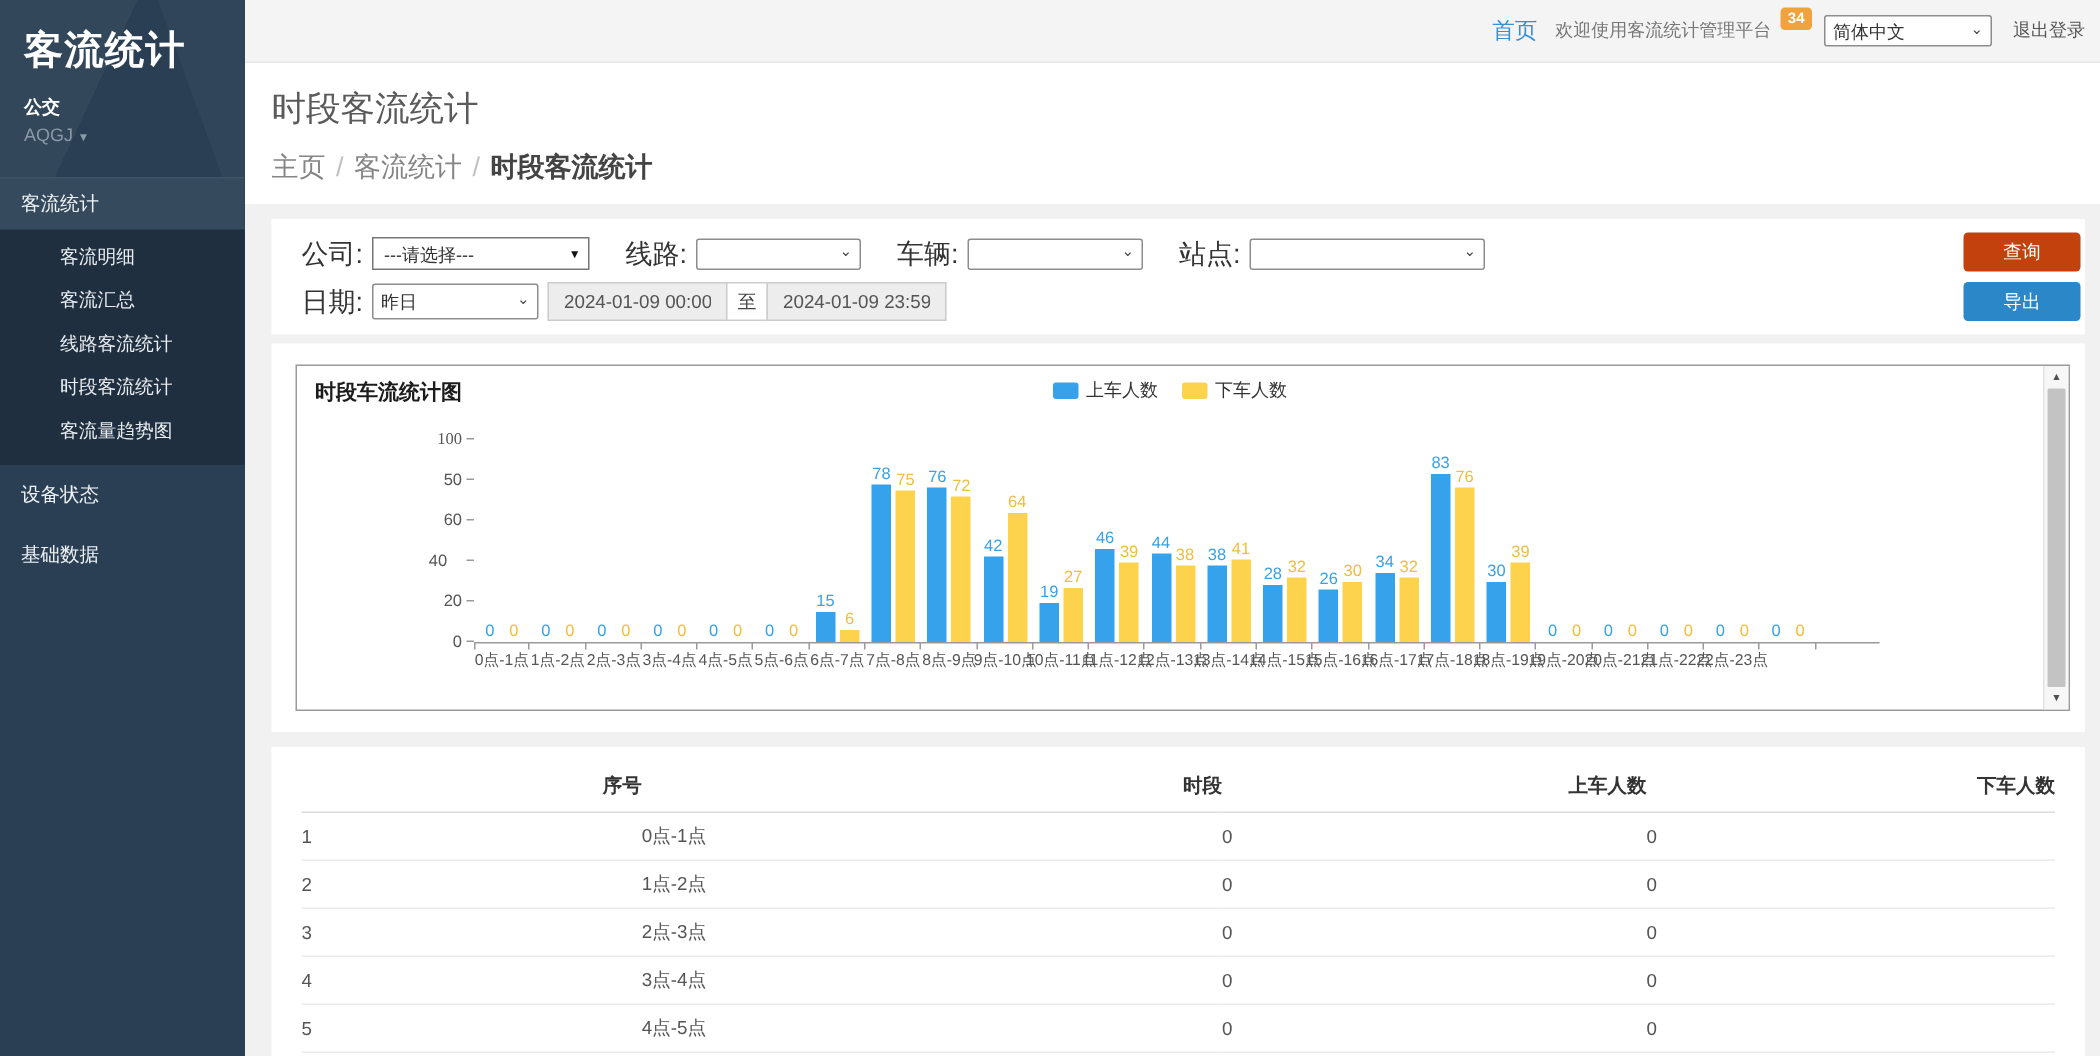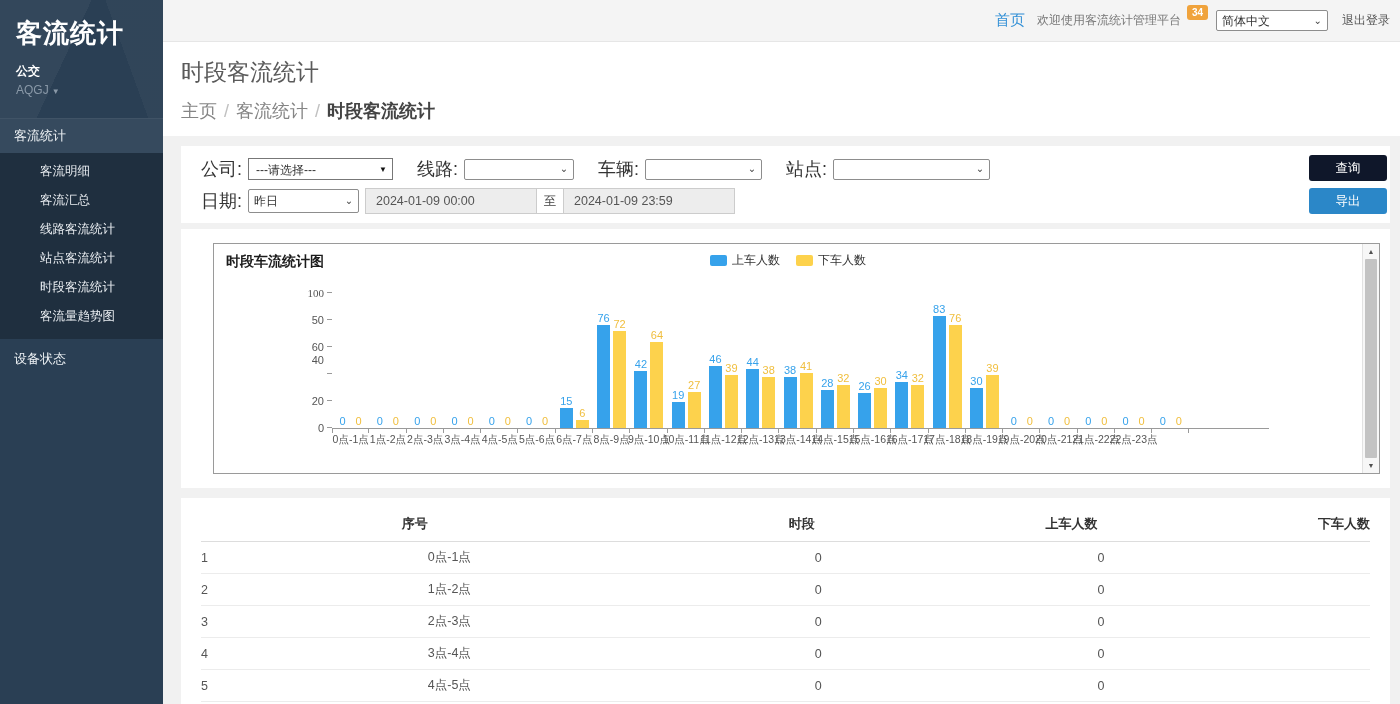--- a/index.html
+++ b/index.html
@@ -56,33 +56,33 @@
   .frow { display:flex; align-items:center; margin-top:0; height:28px; }
   .frow + .frow { margin-top:4px; }
   .flabel { font-size:18px; color:#333; margin-right:6px; white-space:nowrap; }
   .group { display:flex; align-items:center; margin-right:24px; }
   .custom-select { position:relative; width:145px; height:22px; border:1px solid #777; background:#fff;
     font-size:12px; color:#333; padding:3px 18px 0 7px; cursor:pointer; }
   .custom-select .tri { position:absolute; right:5px; top:6px; font-size:8px; color:#111; }
   .sel-line { width:110px; } .sel-vehicle { width:117px; } .sel-station { width:157px; }
   .sel-date { width:111px; height:24px; }
   .dategroup { display:flex; align-items:stretch; margin-left:6px; }
-  .dateinput { width:172px; height:26px; background:#ededed; border:1px solid #ccc; color:#555;
+  .dateinput { width:120px; height:26px; background:#ededed; border:1px solid #ccc; color:#555;
     font-size:12.5px; padding:0 10px; font-family:"Liberation Sans","DejaVu Sans",sans-serif; }
   .dateinput + .tosep, .tosep + .dateinput { margin-left:-1px; }
   .tosep { width:28px; background:#fff; border:1px solid #ccc; color:#444; font-size:12.5px;
     display:flex; align-items:center; justify-content:center; }
   .btn { position:absolute; right:3px; width:78px; height:26px; border:none; border-radius:3px;
     color:#fff; font-size:12.5px; cursor:pointer; font-family:"Liberation Sans","DejaVu Sans",sans-serif; }
-  .btn-query { top:9px; background:#0f172a; }
+  .btn-query { top:9px; background:#c2410c; }
   .btn-export { top:42px; background:#2b87c8; }
 
   
   .chart-panel { margin-top:6px; padding:14px 10px 14px 16px; }
-  .chart-box { position:relative; border:1px solid #9a9a9a; height:231px; background:#fff; overflow:hidden;margin-left:16px; }
+  .chart-box { position:relative; border:1px solid #9a9a9a; height:231px; background:#fff; overflow:hidden; }
   .chart-title { position:absolute; left:12px; top:9px; font-size:14px; font-weight:bold; color:#1c1c1c; }
   .legend { position:absolute; left:0; right:17px; top:8px; display:flex; justify-content:center; gap:16px; }
   .legend-item { display:flex; align-items:center; gap:5px; font-size:12px; color:#333; }
   .legend-swatch { width:17px; height:11px; border-radius:2px; }
   .plot { position:absolute; left:118px; bottom:45px; width:895px; height:135px; }
   .axis { position:absolute; left:0; bottom:-1px; width:937px; border-bottom:1px solid #9a9a9a; }
   .axis::before { content:""; position:absolute; left:0; bottom:-5px; width:1px; height:5px; background:#9a9a9a; }
   .ytick { position:absolute; left:-40px; width:32px; text-align:right; font-size:11px; color:#555; }
   .ymark { position:absolute; left:-5px; width:5px; height:1px; background:#9a9a9a; }
   .groups { position:absolute; left:0; bottom:0; width:895px; height:135px; display:flex; }
@@ -114,25 +114,25 @@
     <div class="brand-code">
       <span>AQGJ</span><span class="caret">▼</span>
     </div>
   </div>
   <nav class="menu">
     <div class="menu-parent active">客流统计</div>
     <div class="submenu">
         <div class="subitem">客流明细</div>
         <div class="subitem">客流汇总</div>
         <div class="subitem">线路客流统计</div>
-        <div class="subitem">站点客流统计</div>
         <div class="subitem">时段客流统计</div>
         <div class="subitem">客流量趋势图</div>
       </div>
     <div class="menu-parent spaced">设备状态</div>
+    <div class="menu-parent spaced">基础数据</div>
   </nav>
 </aside>
 
 <div class="main">
 
   <header class="topbar">
     <span class="home-link">首页</span>
     <span class="welcome">欢迎使用客流统计管理平台</span>
     <span class="badge">34</span>
     <span class="sel-wrap">
@@ -284,20 +284,31 @@
                   <div class="bar" style="height: 20.25px; background: rgb(54, 162, 235);"></div>
                 </div>
                 <div class="bar-col">
                   <div class="bar-val" style="color: rgb(240, 190, 61);">6</div>
                   <div class="bar" style="height: 8.1px; background: rgb(253, 210, 76);"></div>
                 </div>
                 <div class="xlabel">6点-7点</div>
               </div>
               <div class="cgroup">
                 <div class="bar-col">
+                  <div class="bar-val" style="color: rgb(54, 162, 235);">78</div>
+                  <div class="bar" style="height: 105.3px; background: rgb(54, 162, 235);"></div>
+                </div>
+                <div class="bar-col">
+                  <div class="bar-val" style="color: rgb(240, 190, 61);">75</div>
+                  <div class="bar" style="height: 101.25px; background: rgb(253, 210, 76);"></div>
+                </div>
+                <div class="xlabel">7点-8点</div>
+              </div>
+              <div class="cgroup">
+                <div class="bar-col">
                   <div class="bar-val" style="color: rgb(54, 162, 235);">76</div>
                   <div class="bar" style="height: 102.6px; background: rgb(54, 162, 235);"></div>
                 </div>
                 <div class="bar-col">
                   <div class="bar-val" style="color: rgb(240, 190, 61);">72</div>
                   <div class="bar" style="height: 97.2px; background: rgb(253, 210, 76);"></div>
                 </div>
                 <div class="xlabel">8点-9点</div>
               </div>
               <div class="cgroup">
@@ -463,21 +474,21 @@
                   <div class="bar-val" style="color: rgb(240, 190, 61);">0</div>
                   <div class="bar" style="height: 0px; background: rgb(253, 210, 76);"></div>
                 </div>
                 <div class="xlabel"></div>
               </div>
             </div>
         <span class="ytick" style="bottom: -6px;">0</span>
             <span class="ymark" style="bottom: 0px;"></span>
             <span class="ytick" style="bottom: 21px;">20</span>
             <span class="ymark" style="bottom: 27px;"></span>
-            <span class="ytick" style="bottom: 62px;">40</span>
+            <span class="ytick" style="bottom: 48px; text-align: center;">40</span>
             <span class="ymark" style="bottom: 54px;"></span>
             <span class="ytick" style="bottom: 75px;">60</span>
             <span class="ymark" style="bottom: 81px;"></span>
             <span class="ytick" style="bottom: 102px;">50</span>
             <span class="ymark" style="bottom: 108px;"></span>
             <span class="ytick" style="bottom: 129px; font-family: Liberation Serif, serif;">100</span>
             <span class="ymark" style="bottom: 135px;"></span>
           </div>
         <div class="chart-scrollbar">
           <span class="sb-btn">▲</span>

